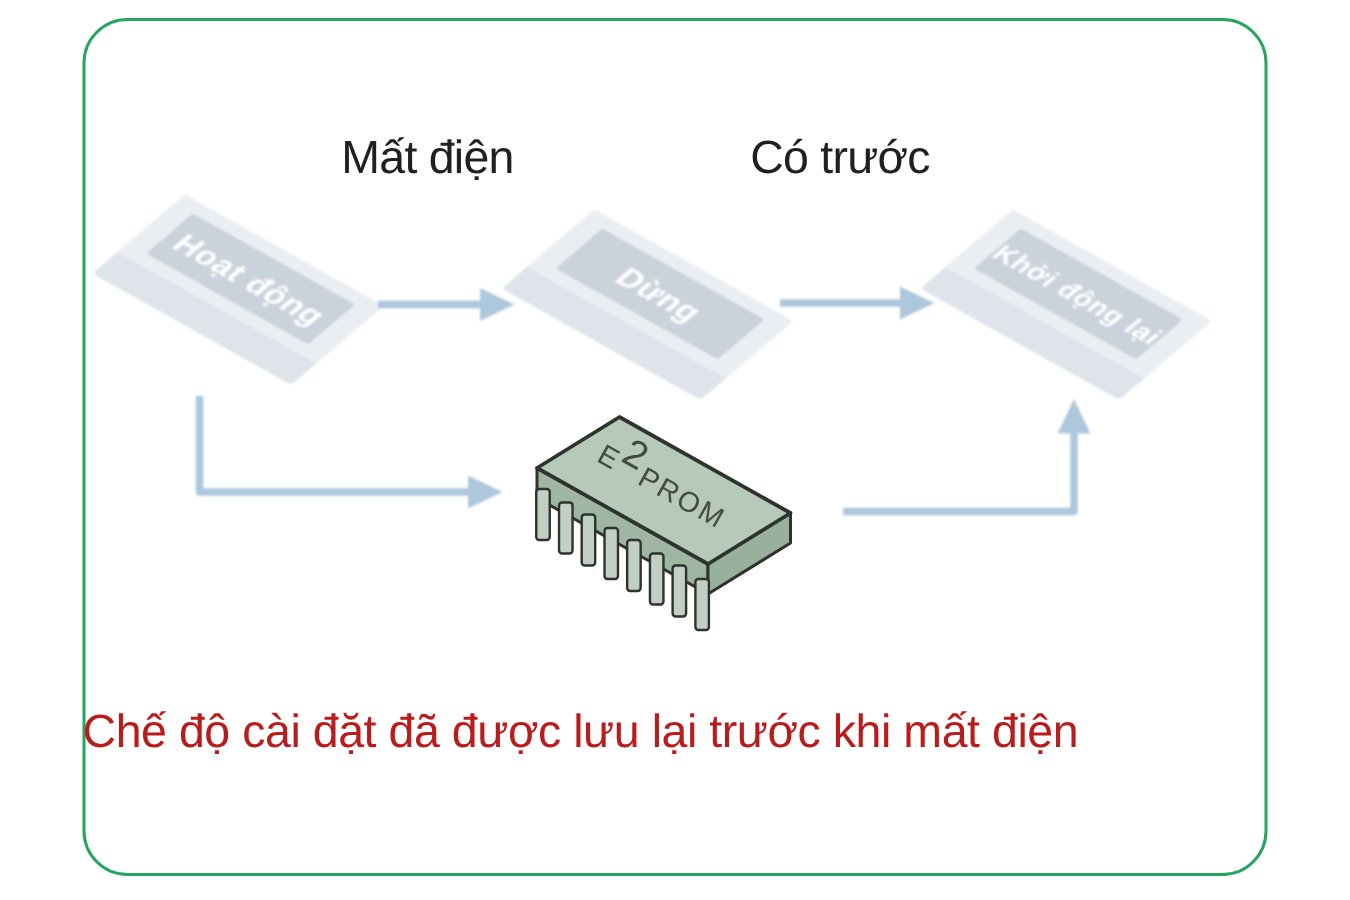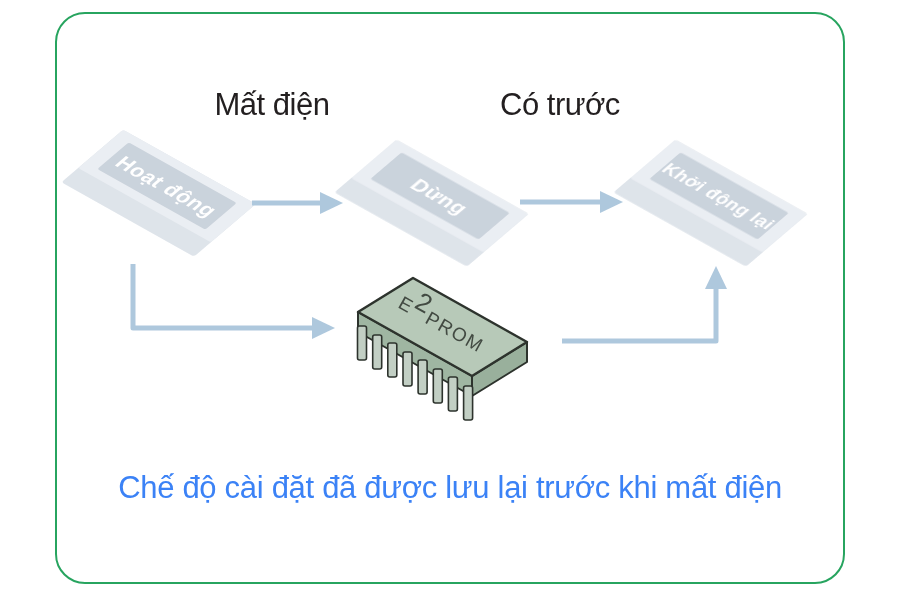--- a/index.html
+++ b/index.html
@@ -9,25 +9,25 @@
   }
   .frame{
     position:absolute;left:55px;top:12px;width:786px;height:568px;
     border:2px solid #27a45f;border-radius:30px;background:#ffffff;
   }
   .top-label{
     position:absolute;top:86px;height:38px;line-height:38px;
     text-align:center;font-size:31px;font-weight:500;color:#231f20;
     letter-spacing:-0.5px;white-space:nowrap;
   }
-  .top-label.loss{left:172px;width:200px;}
+  .top-label.loss{left:185px;width:200px;}
   .top-label.on{left:460px;width:200px;}
   .caption{
-    position:absolute;left:55px;top:470px;width:790px;
-    text-align:center;font-size:31px;font-weight:500;color:#3b82f6;
+    position:absolute;left:55px;top:470px;width:632px;
+    text-align:center;font-size:31px;font-weight:500;color:#b91c1c;
     letter-spacing:-0.3px;white-space:nowrap;
   }
   svg.diagram{position:absolute;left:0;top:0;width:900px;height:600px;}
   .tray-wall{fill:#dce2e9;}
   .tray-rim{fill:#e9edf2;}
   .tray-inner{fill:#c6cfd9;}
   .tray-label{
     font-family:"Liberation Sans","DejaVu Sans",sans-serif;
     font-size:21px;font-weight:bold;fill:#ffffff;text-anchor:middle;letter-spacing:0.5px;
   }

